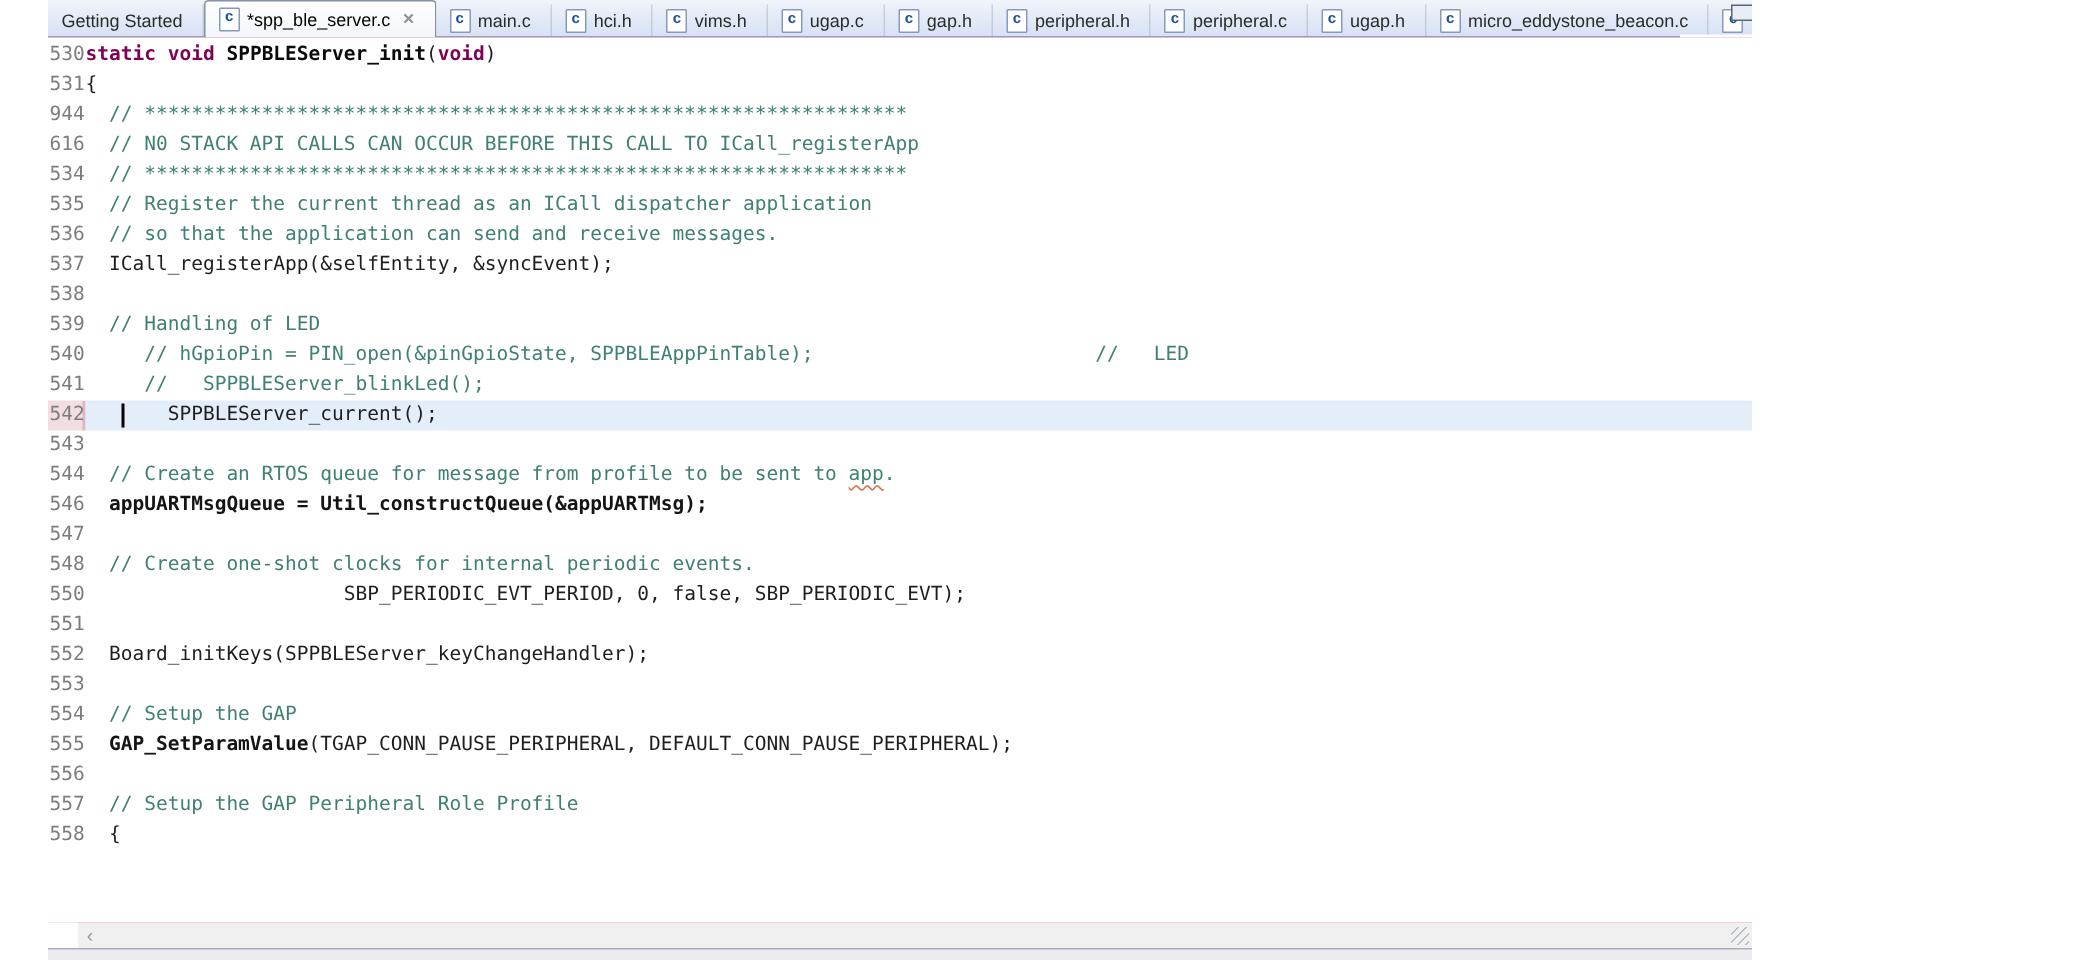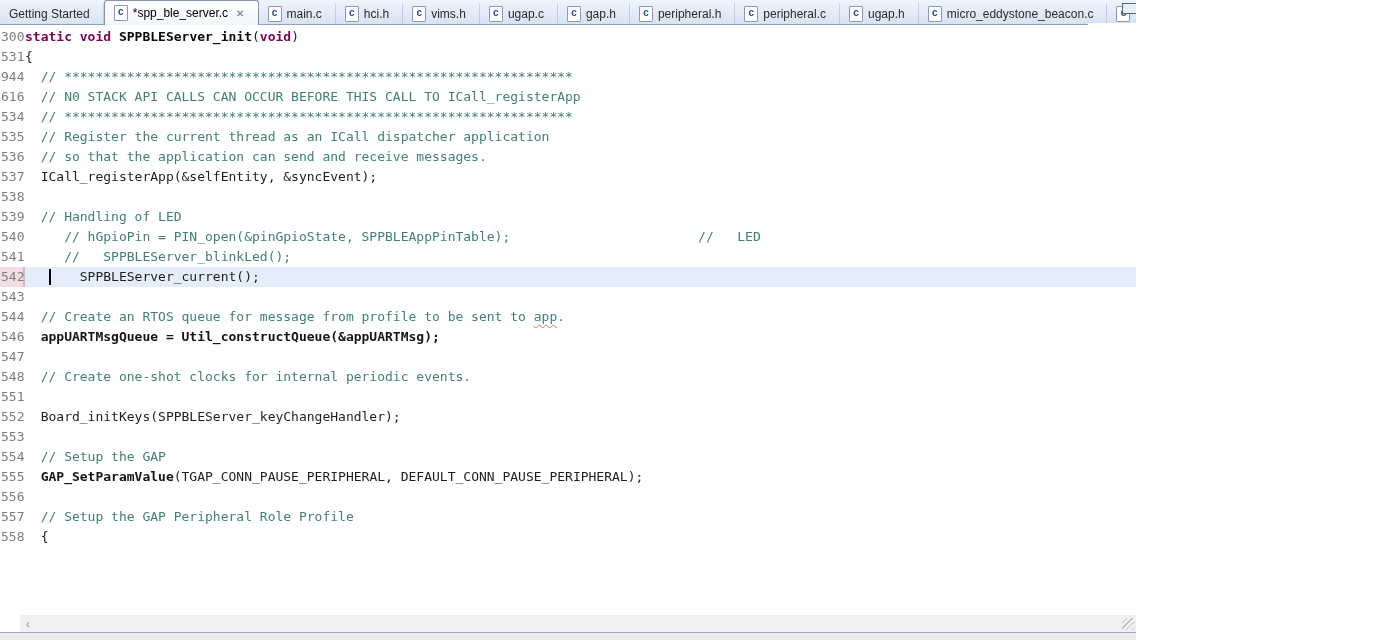--- a/index.html
+++ b/index.html
@@ -1,17 +1,17 @@
 <!DOCTYPE html>
 <html><head>
 <meta charset="utf-8">
 <style>
   html,body{margin:0;padding:0;background:#fff;}
   #app{position:relative;width:1136px;height:640px;overflow:hidden;
-       font-family:"Liberation Sans",sans-serif;background:#ec4899;}
+       font-family:"Liberation Sans",sans-serif;background:#ec4899;margin-left:32px;}
 
   
   .tabbar{position:relative;height:24px;display:flex;align-items:flex-end;
           background:linear-gradient(#f0f4fb,#d7e2f4);
           border-bottom:1px solid #93a1b8;}
   .tab{height:21px;display:flex;align-items:center;padding:0 13px 0 9px;
        font-size:12px;color:#2b2b2b;white-space:nowrap;cursor:pointer;
        border-right:1px solid rgba(125,140,165,.30);}
   .tab.active{background:linear-gradient(#ffffff,#f2f5fa);
        border:1px solid #8592a9;border-bottom:none;border-radius:3px 3px 0 0;
@@ -110,21 +110,21 @@
         <span class="ficon">c</span>
         <span>uble.h</span>
       </div>
       <span class="maxicon"></span>
     <span class="barnotch"></span>
   </div>
 
   <div class="editor">
     <div>
         <div class="line">
-          <span class="gutter">300</span>
+          <span class="gutter">530</span>
           <span class="code"><span data-type="keyword">static</span><span data-type="plain"> </span><span data-type="keyword">void</span><span data-type="plain"> </span><span data-type="function">SPPBLEServer_init</span><span data-type="plain">(</span><span data-type="keyword">void</span><span data-type="plain">)</span></span>
         </div>
         <div class="line">
           <span class="gutter">531</span>
           <span class="code"><span data-type="plain">{</span></span>
         </div>
         <div class="line">
           <span class="gutter">944</span>
           <span class="code"><span data-type="comment">  // *****************************************************************</span></span>
         </div>
@@ -181,20 +181,24 @@
           <span class="gutter">546</span>
           <span class="code"><span data-type="plain-bold">  appUARTMsgQueue = Util_constructQueue(&amp;appUARTMsg);</span></span>
         </div>
         <div class="line">
           <span class="gutter">547</span>
           <span class="code"></span>
         </div>
         <div class="line">
           <span class="gutter">548</span>
           <span class="code"><span data-type="comment">  // Create one-shot clocks for internal periodic events.</span></span>
+        </div>
+        <div class="line">
+          <span class="gutter">550</span>
+          <span class="code"><span data-type="plain">                      SBP_PERIODIC_EVT_PERIOD, 0, false, SBP_PERIODIC_EVT);</span></span>
         </div>
         <div class="line">
           <span class="gutter">551</span>
           <span class="code"></span>
         </div>
         <div class="line">
           <span class="gutter">552</span>
           <span class="code"><span data-type="plain">  Board_initKeys(SPPBLEServer_keyChangeHandler);</span></span>
         </div>
         <div class="line">

